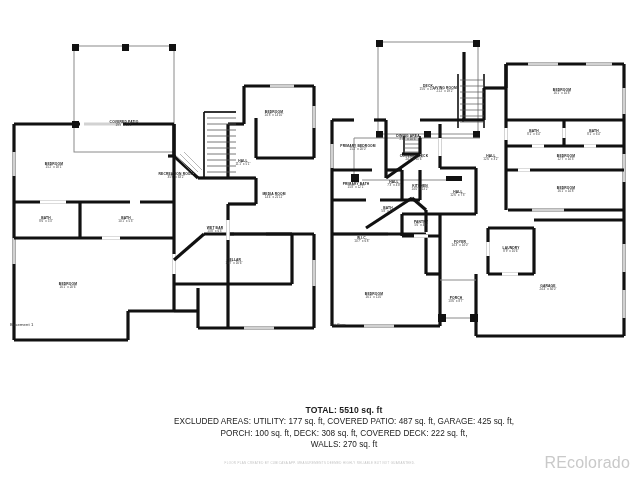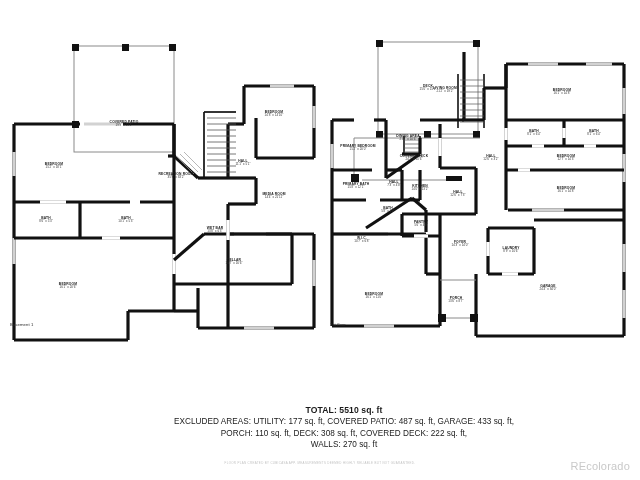--- a/index.html
+++ b/index.html
@@ -97,21 +97,21 @@
     font-size: 2.9px;
     letter-spacing: 0.35px;
     color: #c3c3c3;
   }
 
   
   #watermark {
     position: absolute;
     right: 10px;
     bottom: 8px;
-    font-size: 11px;
+    font-size: 16px;
     letter-spacing: 0.2px;
     color: #c9c9c9;
     font-family: "Liberation Sans", sans-serif;
   }
 </style>
 </head>
 <body>
 
 <div id="page">
 
@@ -573,22 +573,22 @@
     <div class="room-label" style="left:220px; top:260px;">
       <span class="rl-name">GARAGE</span>
       <span class="rl-dim">24'4" x 34'0"</span>
     </div>
   </div>
 
   <div class="plan-caption" id="caption-first">1st floor</div>
 
   <div id="summary">
     <div class="sum-total">TOTAL: 5510 sq. ft</div>
-    <div class="sum-line">EXCLUDED AREAS: UTILITY: 177 sq. ft, COVERED PATIO: 487 sq. ft, GARAGE: 433 sq. ft,</div>
-    <div class="sum-line">PORCH: 110 sq. ft, DECK: 308 sq. ft, COVERED DECK: 222 sq. ft,</div>
+    <div class="sum-line">EXCLUDED AREAS: UTILITY: 177 sq. ft, COVERED PATIO: 487 sq. ft, GARAGE: 425 sq. ft,</div>
+    <div class="sum-line">PORCH: 100 sq. ft, DECK: 308 sq. ft, COVERED DECK: 222 sq. ft,</div>
     <div class="sum-line">WALLS: 270 sq. ft</div>
   </div>
 
   <div id="disclaimer">FLOOR PLAN CREATED BY CUBICASA APP. MEASUREMENTS DEEMED HIGHLY RELIABLE BUT NOT GUARANTEED.</div>
 
   <div id="watermark">REcolorado</div>
 
 </div>
 
 </body></html>

